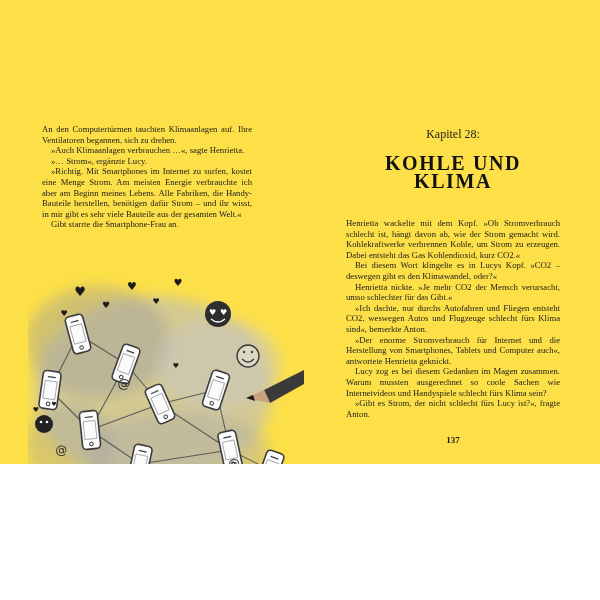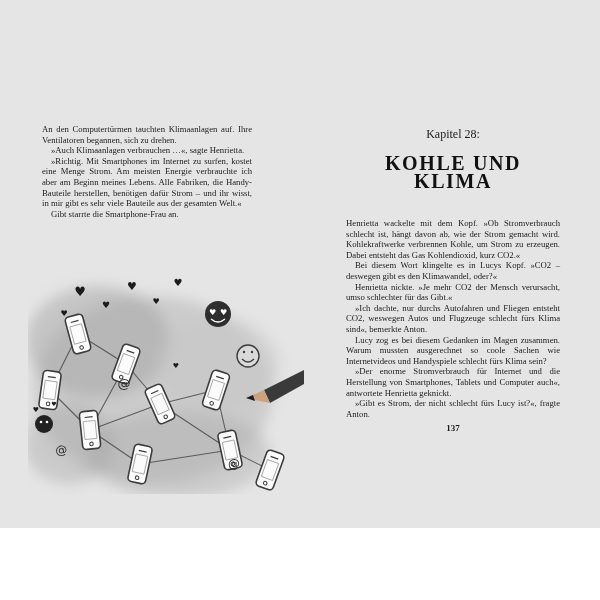--- a/index.html
+++ b/index.html
@@ -1,17 +1,17 @@
 <!DOCTYPE html>
 <html lang="de"><head>
 <meta charset="utf-8">
 <style>
   html, body { margin:0; padding:0; background:#ffffff; }
   body { width:600px; height:600px; font-family:"Liberation Serif", serif; color:#1c1c1c; }
-  .spread { position:relative; width:600px; height:528px; background:#e5e5e5; overflow:hidden; }
+  .spread { position:relative; width:600px; height:464px; background:#fde047; overflow:hidden; }
 
   .page-left-text {
     position:absolute; left:42px; top:124px; width:210px;
   }
   .page-right {
     position:absolute; left:346px; top:128px; width:214px;
   }
   p.body-line {
     margin:0; font-size:8.7px; line-height:10.6px; text-align:justify;
     color:#1c1c1c;
@@ -20,36 +20,37 @@
 
   .chapter-label {
     text-align:center; font-size:12px; line-height:12px; margin:0 0 14px 0;
   }
   .chapter-title {
     text-align:center; font-size:20px; line-height:18px; font-weight:bold;
     letter-spacing:1.6px; margin:0 0 28px 0; color:#111;
     font-family:"Liberation Serif", serif;
   }
   .page-number {
-    text-align:center; font-weight:bold; font-size:9px; margin-top:4px;
+    text-align:center; font-weight:bold; font-size:9px; margin-top:16px;
   }
 
   .illustration {
     position:absolute; left:28px; top:272px; width:276px; height:222px;
   }
   .glyph { font-family:"DejaVu Sans", sans-serif; }
 </style>
 </head>
 <body>
 
 <div class="spread">
 
   <div class="page-left-text">
     <p class="body-line">An den Computertürmen tauchten Klimaanlagen auf. Ihre Ventilatoren begannen, sich zu drehen.</p>
     <p class="body-line indent">»Auch Klimaanlagen verbrauchen …«, sagte Henrietta.</p>
+    <p class="body-line indent">»… Strom«, ergänzte Lucy.</p>
     <p class="body-line indent">»Richtig. Mit Smartphones im Internet zu surfen, kostet eine Menge Strom. Am meisten Energie verbrauchte ich aber am Beginn meines Lebens. Alle Fabriken, die Handy-Bauteile herstellen, benötigen dafür Strom – und ihr wisst, in mir gibt es sehr viele Bauteile aus der gesamten Welt.«</p>
     <p class="body-line indent">Gibt starrte die Smartphone-Frau an.</p>
   </div>
 
   <div class="illustration">
     <svg viewBox="0 0 276 222" width="276" height="222">
       <defs>
         <filter id="wash" x="-40%" y="-40%" width="180%" height="180%">
           <feGaussianBlur stdDeviation="7"></feGaussianBlur>
         </filter>
@@ -142,19 +143,19 @@
     </svg>
   </div>
 
   <div class="page-right">
     <div class="chapter-label">Kapitel 28:</div>
     <h1 class="chapter-title">KOHLE UND KLIMA</h1>
     <p class="body-line">Henrietta wackelte mit dem Kopf. »Ob Stromverbrauch schlecht ist, hängt davon ab, wie der Strom gemacht wird. Kohlekraftwerke verbrennen Kohle, um Strom zu erzeugen. Dabei entsteht das Gas Kohlendioxid, kurz CO2.«</p>
     <p class="body-line indent">Bei diesem Wort klingelte es in Lucys Kopf. »CO2 – deswegen gibt es den Klimawandel, oder?«</p>
     <p class="body-line indent">Henrietta nickte. »Je mehr CO2 der Mensch verursacht, umso schlechter für das Gibt.«</p>
     <p class="body-line indent">»Ich dachte, nur durchs Autofahren und Fliegen entsteht CO2, weswegen Autos und Flugzeuge schlecht fürs Klima sind«, bemerkte Anton.</p>
+    <p class="body-line indent">»Der enorme Stromverbrauch für Internet und die Herstellung von Smartphones, Tablets und Computer auch«, antwortete Henrietta geknickt.</p>
     <p class="body-line indent">Lucy zog es bei diesem Gedanken im Magen zusammen. Warum mussten ausgerechnet so coole Sachen wie Internetvideos und Handyspiele schlecht fürs Klima sein?</p>
-    <p class="body-line indent">»Der enorme Stromverbrauch für Internet und die Herstellung von Smartphones, Tablets und Computer auch«, antwortete Henrietta geknickt.</p>
     <p class="body-line indent">»Gibt es Strom, der nicht schlecht fürs Lucy ist?«, fragte Anton.</p>
     <div class="page-number">137</div>
   </div>
 
 </div>
 
 </body></html>

